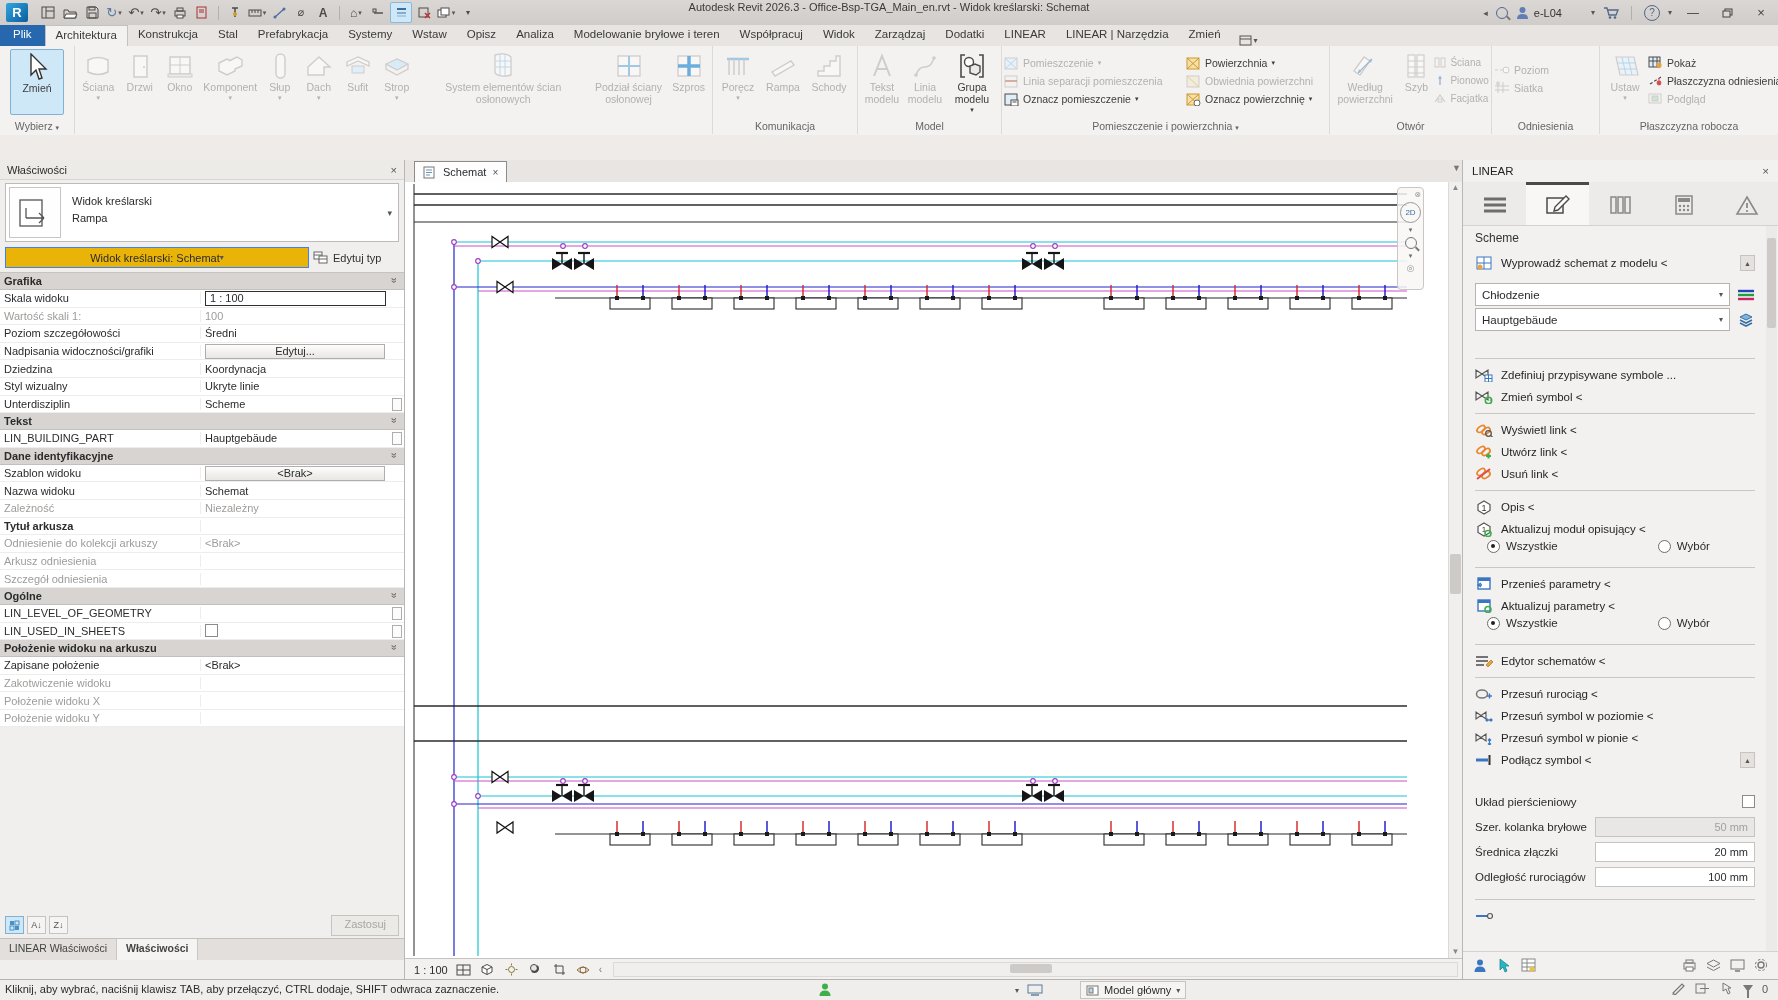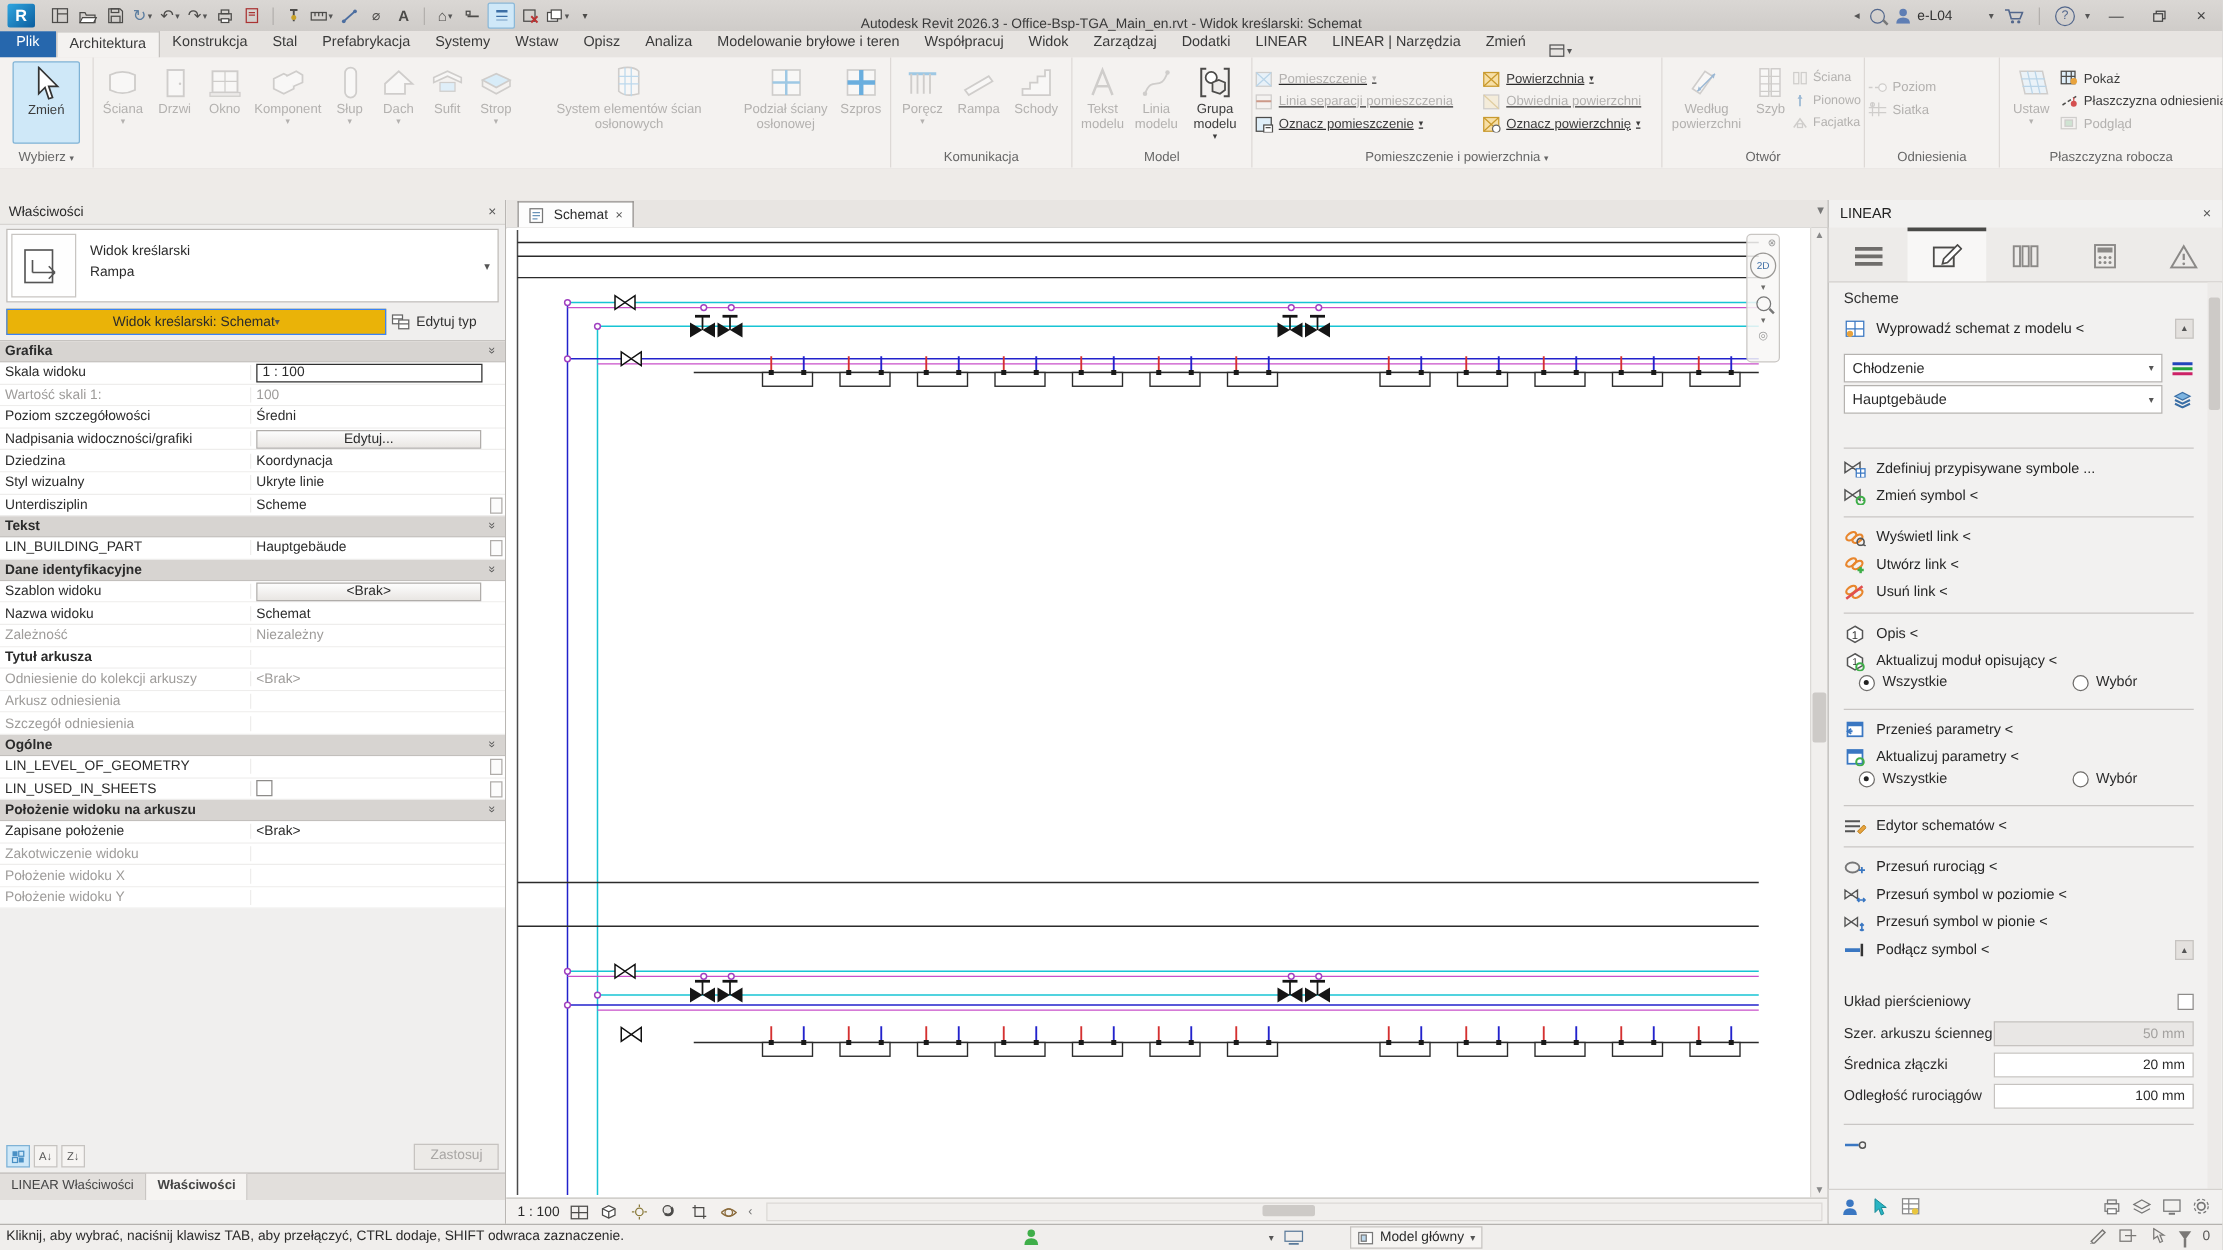--- a/index.html
+++ b/index.html
@@ -8,21 +8,21 @@
 
   
   .titlebar{position:absolute;top:0;left:0;width:1778px;height:25px;background:linear-gradient(#dad7d4,#cfccc9);display:flex;align-items:center;font-size:11px;}
   .rlogo{width:22px;height:19px;margin-left:6px;border-radius:2px;background:linear-gradient(135deg,#30a6e0,#0b5d9e);color:#fff;font-weight:bold;font-size:13px;display:flex;align-items:center;justify-content:center;}
   .qat{display:flex;align-items:center;gap:2px;margin-left:10px;}
   .qi{width:20px;height:19px;display:flex;align-items:center;justify-content:center;color:#4c4b49;font-size:12px;position:relative;}
   .qi svg{display:block;}
   .qi .car{font-size:7px;margin-left:1px;color:#555;}
   .qi.active{background:#cfe8f8;border:1px solid #8ab8d8;border-radius:2px;}
   .qsep{width:1px;height:14px;background:#b3b0ad;margin:0 4px;}
-  .title-text{position:absolute;left:50%;top:13px;transform:translateX(-50%);color:#3a3a3a;white-space:nowrap;}
+  .title-text{position:absolute;left:50%;top:1px;transform:translateX(-50%);color:#3a3a3a;white-space:nowrap;}
   .tb-right{position:absolute;right:4px;top:0;height:25px;display:flex;align-items:center;gap:8px;color:#40506e;}
   .tb-user{display:flex;align-items:center;gap:5px;font-size:11px;color:#333;justify-content:flex-end;}
   .winbtn{width:26px;height:20px;display:flex;align-items:center;justify-content:center;color:#444;font-size:12px;}
 
   
   .tabrow{position:absolute;top:25px;left:0;width:1778px;height:21px;background:#e7e4e1;display:flex;align-items:flex-end;font-size:11.5px;}
   .ftab{background:#2667ad;color:#fff;padding:3px 13px 4px;height:21px;box-sizing:border-box;}
   .rtab{padding:3px 10px 4px;color:#3a3a3a;height:21px;box-sizing:border-box;white-space:nowrap;}
   .rtab.active{background:#f4f2f0;border:1px solid #c4c1be;border-bottom:none;}
   .tab-extra{display:flex;align-items:center;gap:2px;padding:0 8px;color:#555;}
@@ -493,21 +493,21 @@
               <circle cx="12" cy="10" r="4.5" fill="#fff" stroke="currentColor" stroke-width="1.4"></circle>
               <path d="M13 14 L13 21 L19 23 L23 20 L23 14 L18 12 Z" fill="#eceae8" stroke="currentColor" stroke-width="1.4"></path>
             </svg>
           </span>
           <span>Grupa modelu</span>
           <span class="car">▾</span>
         </div>
       <div class="rpanel-label"><span>Model</span></div>
     </div>
 
-    <div class="rpanel" style="width:328px;text-decoration:underline;">
+    <div class="rpanel" style="width:328px;">
       <div class="scol" style="width:182px;">
         <div class="srow dis">
             <svg width="15" height="14" color="#cfcdcb">
               <rect x="1" y="2" width="12" height="11" fill="#e8f1f8" stroke="currentColor"></rect>
               <path d="M1 2 L13 13 M13 2 L1 13" stroke="#b9d4e8"></path>
             </svg>
             <span>Pomieszczenie</span>
             <span class="car">▾</span>
           </div>
         <div class="srow dis">
@@ -1290,21 +1290,21 @@
           </span>
         <span>Podłącz symbol &lt;</span>
         <span class="upbtn">▲</span>
       </div>
 
       <div class="lparam" style="margin-top:18px;gap:28px;">
         <span>Układ pierścieniowy</span>
         <span class="cbx"></span>
       </div>
       <div class="lparam">
-        <span>Szer. arkuszu ścienneg</span>
+        <span>Szer. kolanka bryłowe</span>
         <span class="lfield disf">50 mm</span>
       </div>
       <div class="lparam">
         <span>Średnica złączki</span>
         <span class="lfield">20 mm</span>
       </div>
       <div class="lparam">
         <span>Odległość rurociągów</span>
         <span class="lfield">100 mm</span>
       </div>

